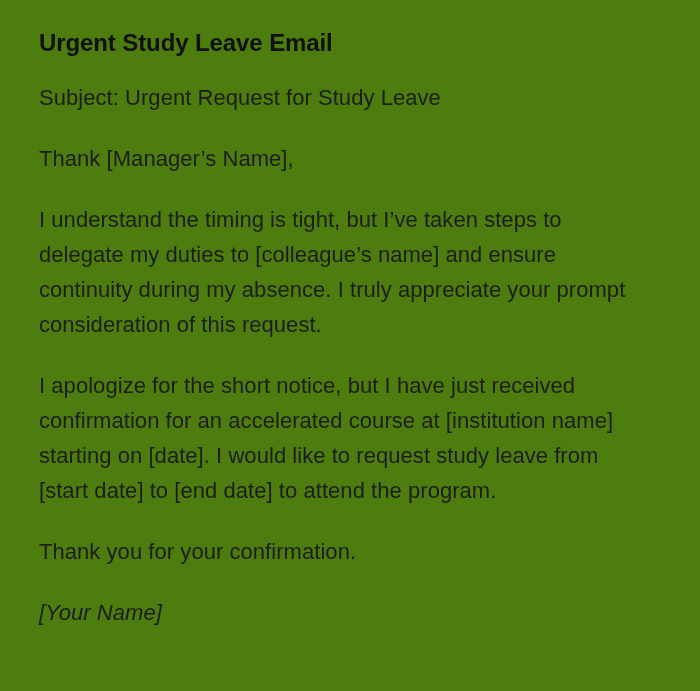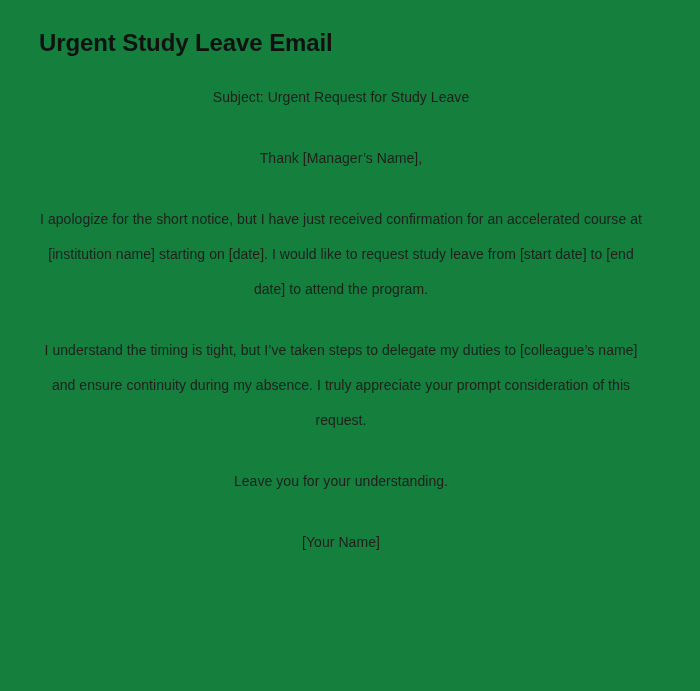--- a/index.html
+++ b/index.html
@@ -11,63 +11,63 @@
     height: 691px;
     background: #ffffff;
     font-family: "Liberation Sans", sans-serif;
     -webkit-font-smoothing: antialiased;
     overflow: hidden;
   }
   .page {
     box-sizing: border-box;
     width: 700px;
     height: 691px;
-    background: #15803d;
+    background: #4d7c0f;
     padding: 28px 40px 0 39px;
   }
   .doc-title {
     margin: 0 0 0 0;
     font-size: 24px;
     font-weight: 700;
     line-height: 30px;
     color: #111111;
     letter-spacing: -0.1px;
   }
   .body-block {
     margin-top: 22px;
   }
   .para {
     margin: 0 0 26px 0;
-    font-size: 14px;
+    font-size: 22px;
     line-height: 35px;
     color: #1e1e1e;
     max-width: 604px;
     letter-spacing: 0.05px;
-    text-align: center;
   }
   .para:last-child {
     margin-bottom: 2px;
+    font-style: italic;
   }
 </style>
 </head>
 <body>
 
 <div class="page">
 
   <h1 class="doc-title">Urgent Study Leave Email</h1>
 
   <div class="body-block">
 
     <p class="para">Subject: Urgent Request for Study Leave</p>
 
     <p class="para">Thank [Manager’s Name],</p>
 
+    <p class="para">I understand the timing is tight, but I’ve taken steps to delegate my duties to [colleague’s name] and ensure continuity during my absence. I truly appreciate your prompt consideration of this request.</p>
+
     <p class="para">I apologize for the short notice, but I have just received confirmation for an accelerated course at [institution name] starting on [date]. I would like to request study leave from [start date] to [end date] to attend the program.</p>
 
-    <p class="para">I understand the timing is tight, but I’ve taken steps to delegate my duties to [colleague’s name] and ensure continuity during my absence. I truly appreciate your prompt consideration of this request.</p>
-
-    <p class="para">Leave you for your understanding.</p>
+    <p class="para">Thank you for your confirmation.</p>
 
 
     <p class="para">[Your Name]</p>
 
   </div>
 </div>
 
 </body></html>

